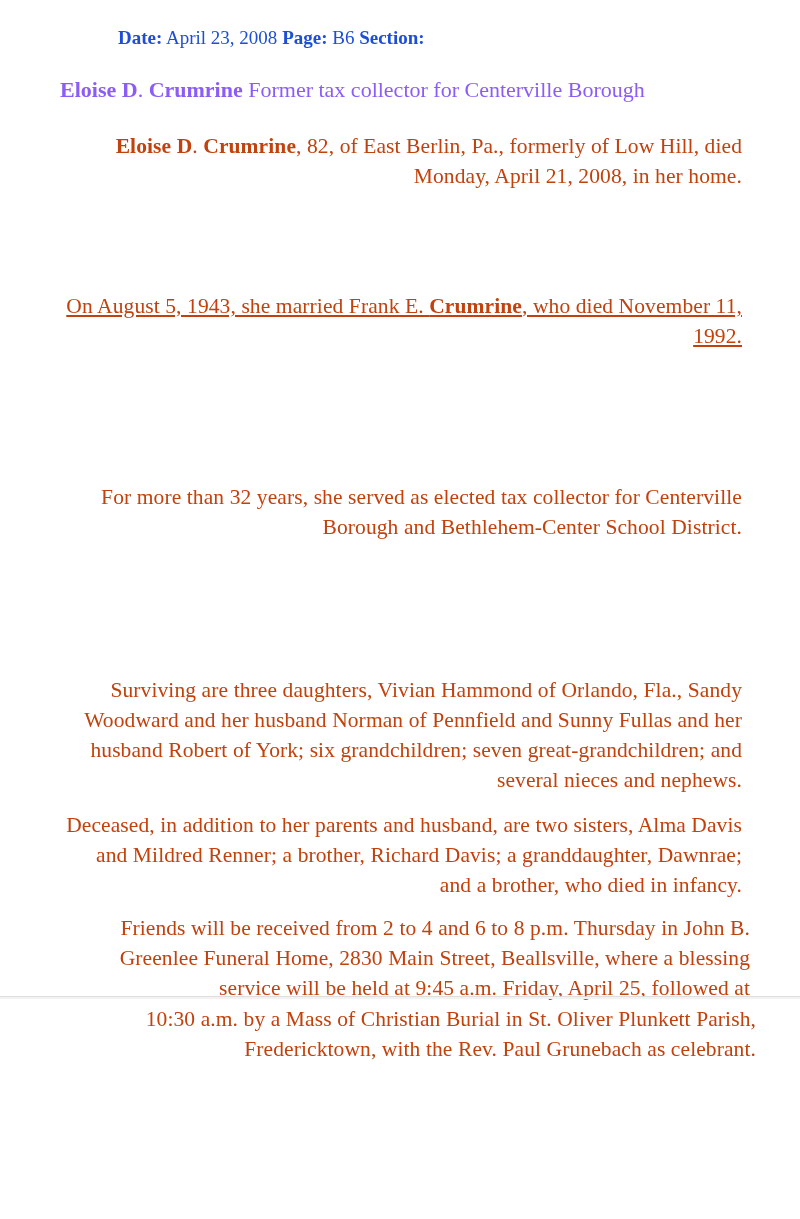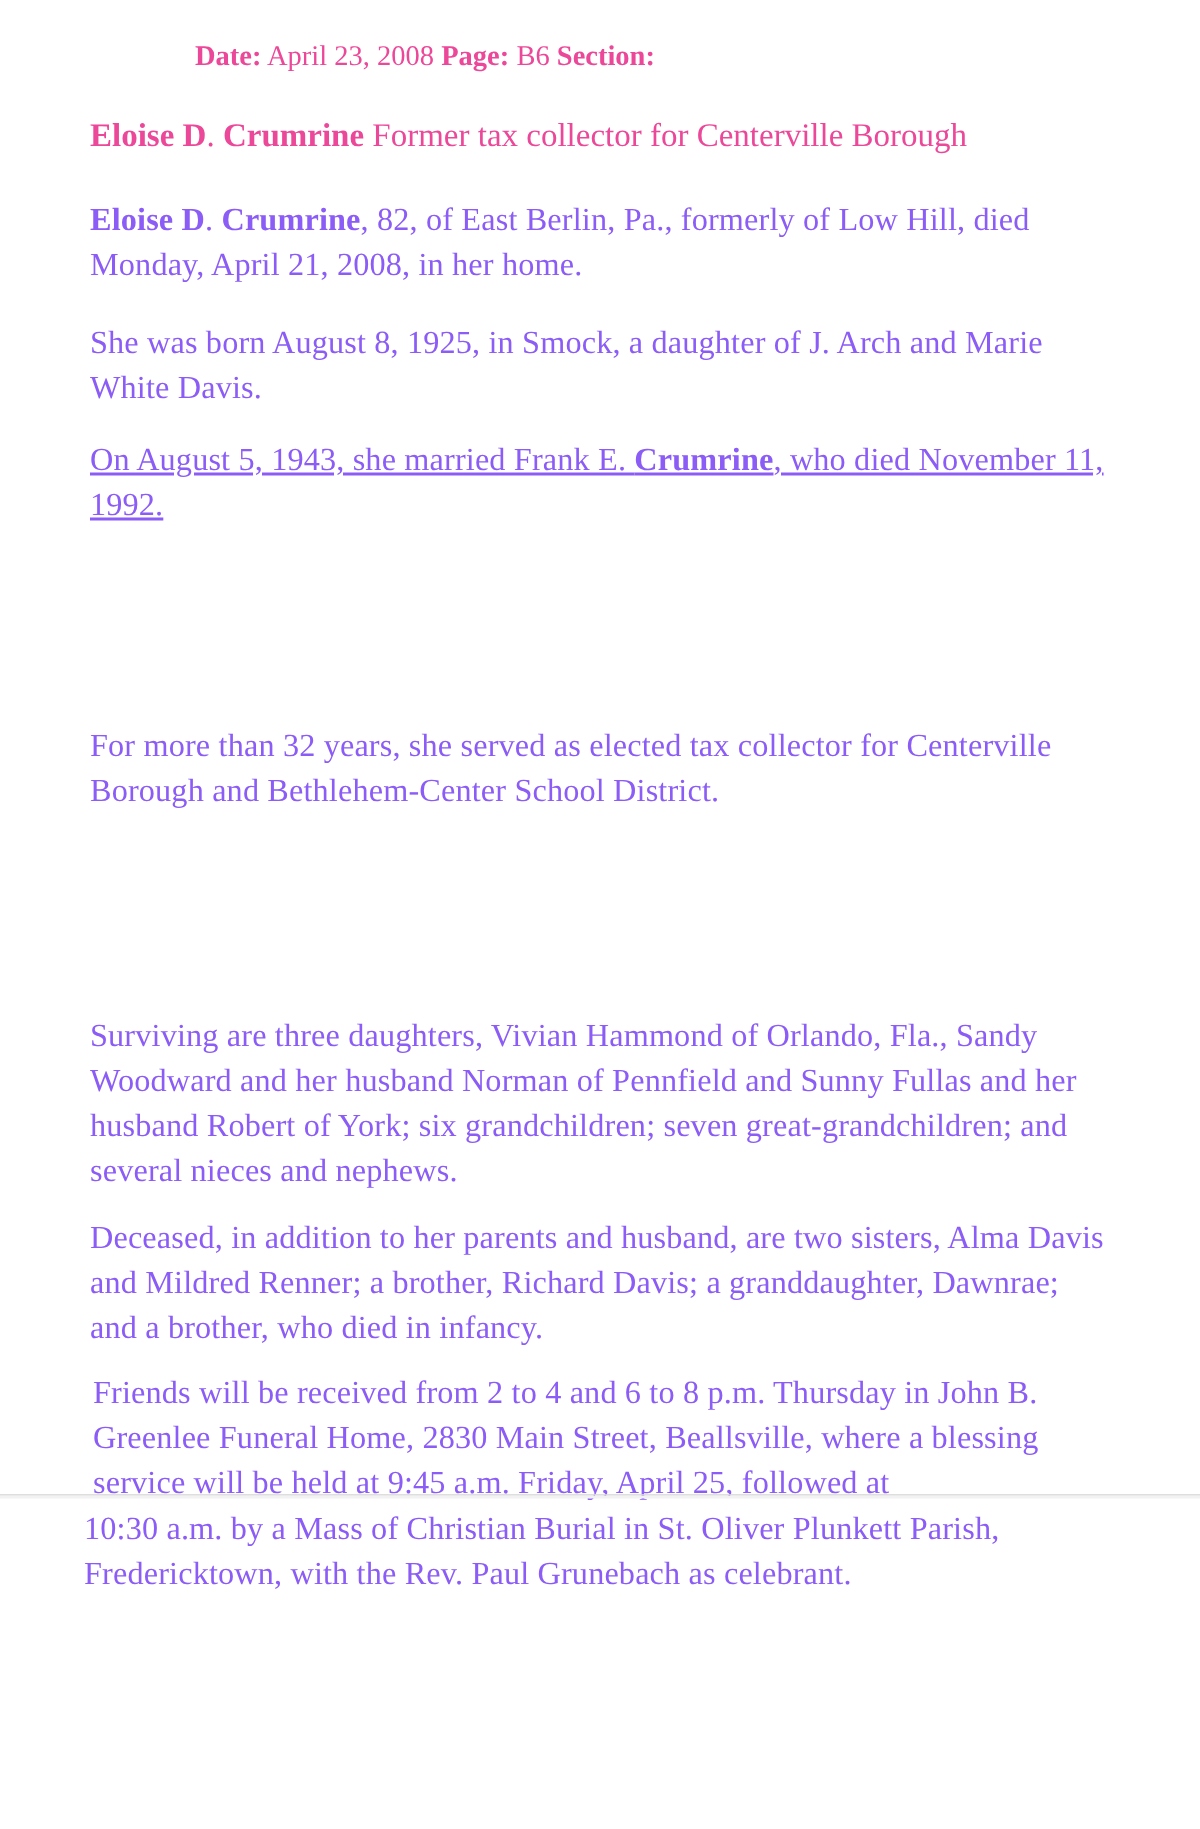--- a/index.html
+++ b/index.html
@@ -25,48 +25,48 @@
   }
 
   
   .meta-line {
     position: absolute;
     left: 118px;
     top: 26px;
     font-size: 19px;
     line-height: 24px;
     white-space: nowrap;
-    color: #ec4899;
-    margin-left: 12px;
+    color: #1d4ed8;
   }
   .meta-line .lbl { font-weight: bold; }
   .meta-line .val { font-weight: normal; }
 
   
   .headline {
     position: absolute;
     left: 60px;
     top: 76px;
     width: 700px;
     font-size: 22px;
     line-height: 28px;
-    color: #ec4899;
+    color: #8b5cf6;
   }
   .headline .name { font-weight: bold; }
   .headline .dot  { font-weight: normal; }
 
   
   .para {
     position: absolute;
     left: 60px;
     width: 682px;
     font-size: 21.5px;
     line-height: 30px;
-    color: #8b5cf6;
+    color: #c2410c;
     letter-spacing: 0.1px;
+    text-align: right;
   }
   .para b { font-weight: bold; }
 
   .p-lead   { top: 131px; }
   .p-born   { top: 213px; }
   .p-marry  { top: 291px; text-decoration: underline; }
   .p-parish { top: 375px; }
   .p-tax    { top: 482px; }
   .p-hobby  { top: 591px; }
   .p-surv   { top: 675px; }
@@ -125,21 +125,20 @@
     <span class="name">Eloise D</span><span class="dot">.</span>
     <span class="name">Crumrine</span>
     <span>Former tax collector for Centerville Borough</span>
   </div>
 
   <div class="para p-lead">
     <b>Eloise D</b><span>.</span>
     <b>Crumrine</b><span>, 82, of East Berlin, Pa., formerly of Low Hill, died Monday, April 21, 2008, in her home.</span>
   </div>
 
-  <div class="para p-born">She was born August 8, 1925, in Smock, a daughter of J. Arch and Marie White Davis.</div>
 
   <div class="para p-marry">
     <span>On August 5, 1943, she married Frank E. </span><b>Crumrine</b><span>, who died November 11, 1992.</span>
   </div>
 
 
   <div class="para p-tax">For more than 32 years, she served as elected tax collector for Centerville Borough and Bethlehem-Center School District.</div>
 
 
   <div class="para p-dec">Deceased, in addition to her parents and husband, are two sisters, Alma Davis and Mildred Renner; a brother, Richard Davis; a granddaughter, Dawnrae; and a brother, who died in infancy.</div>

